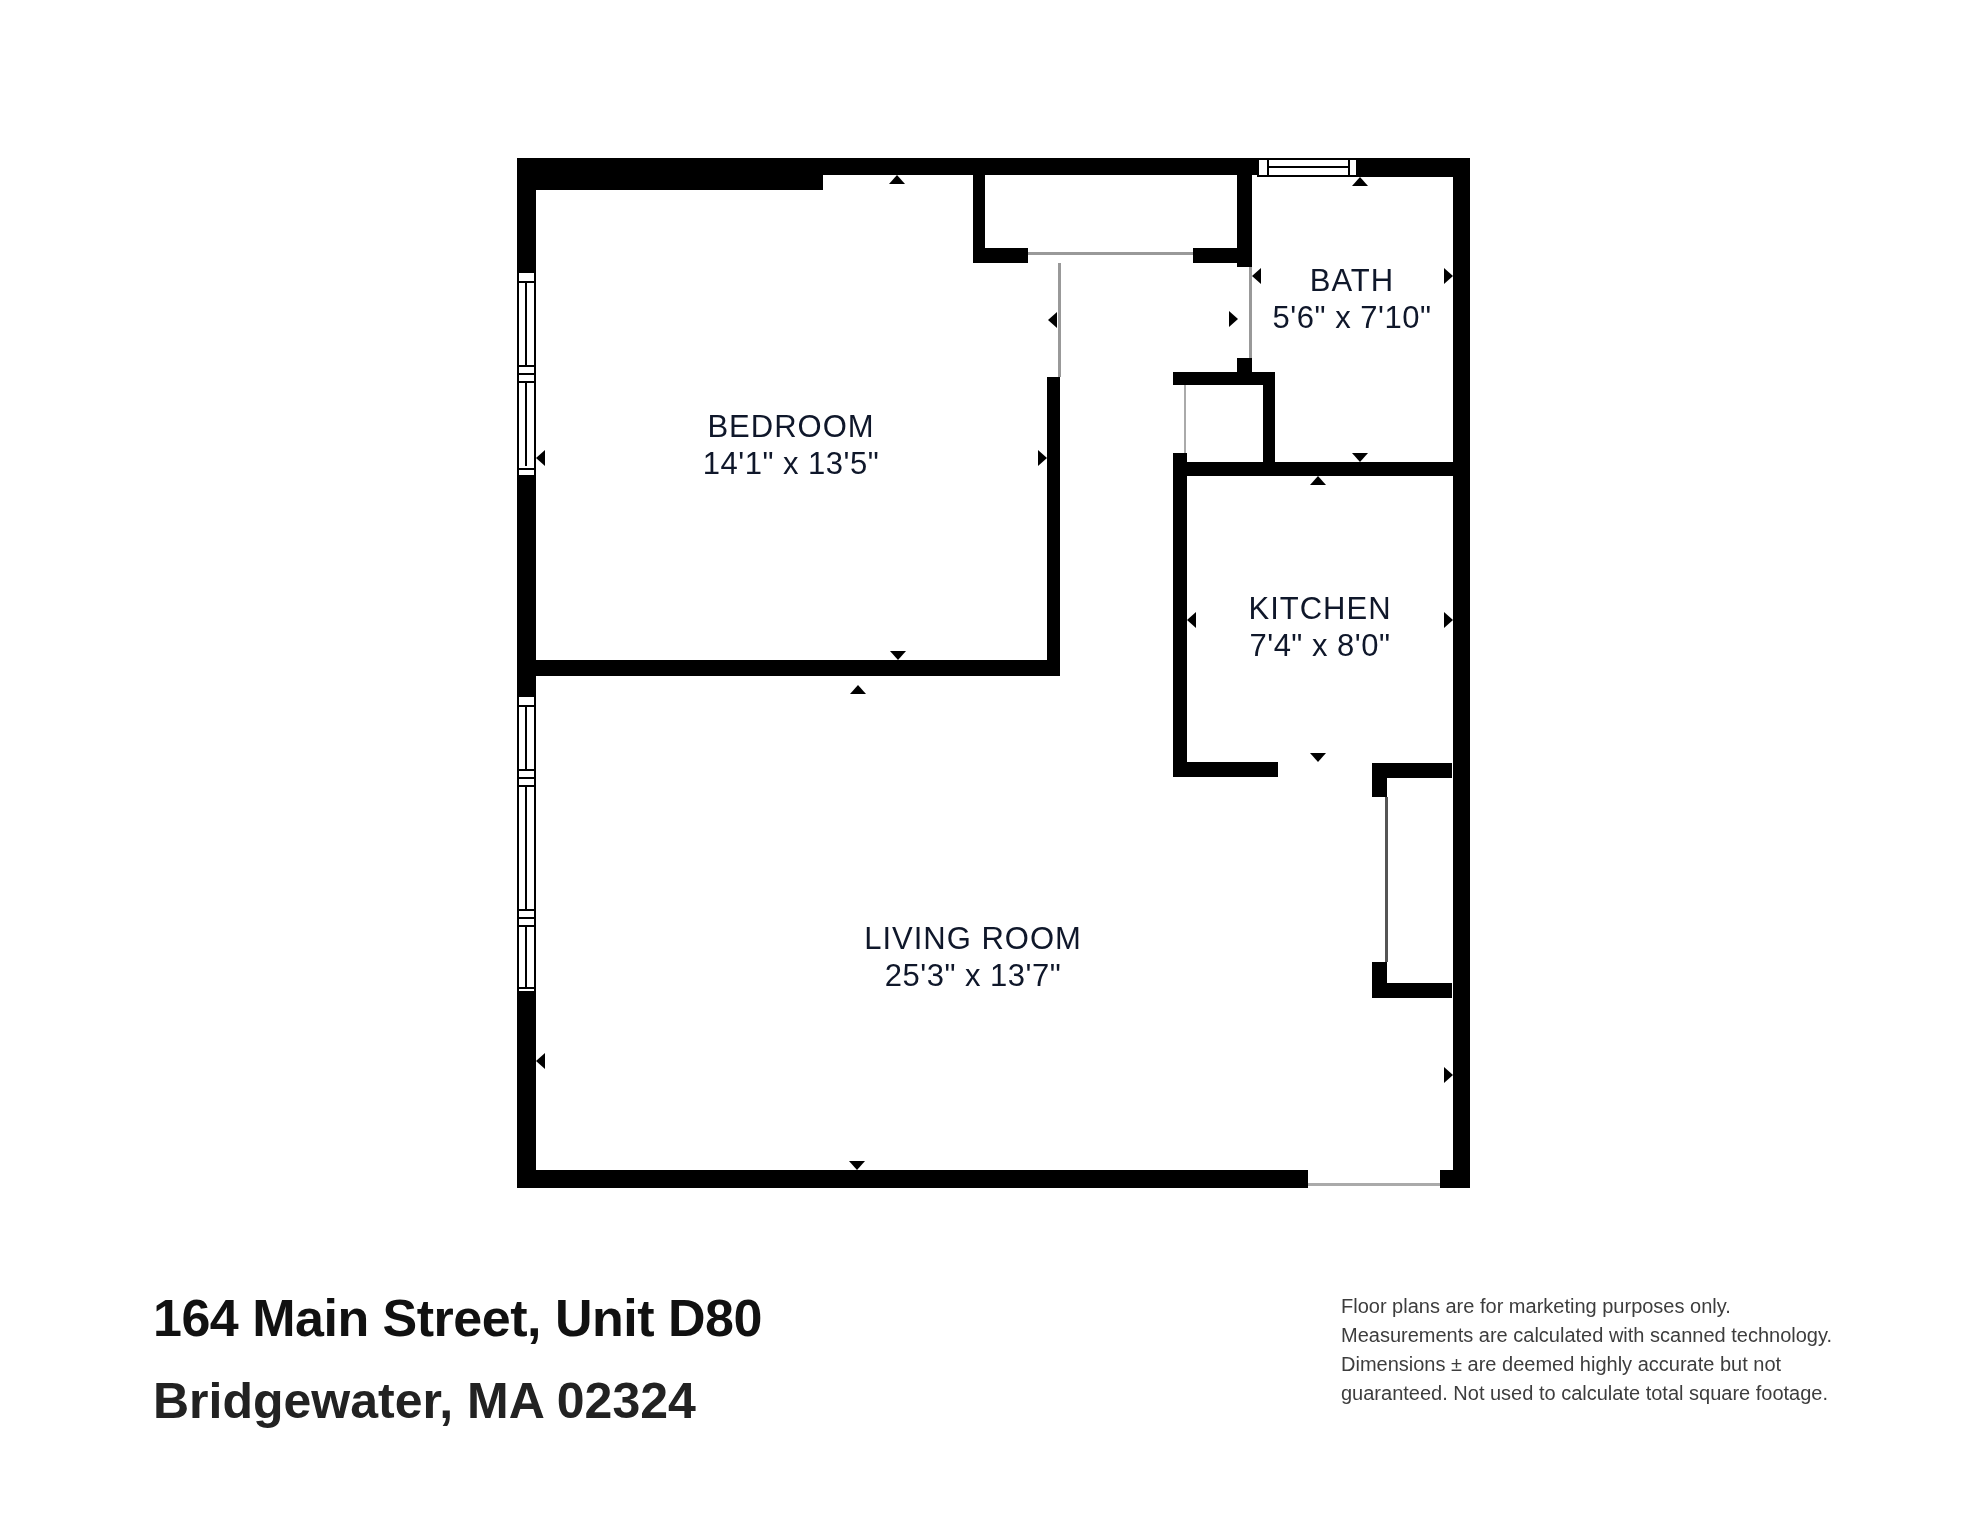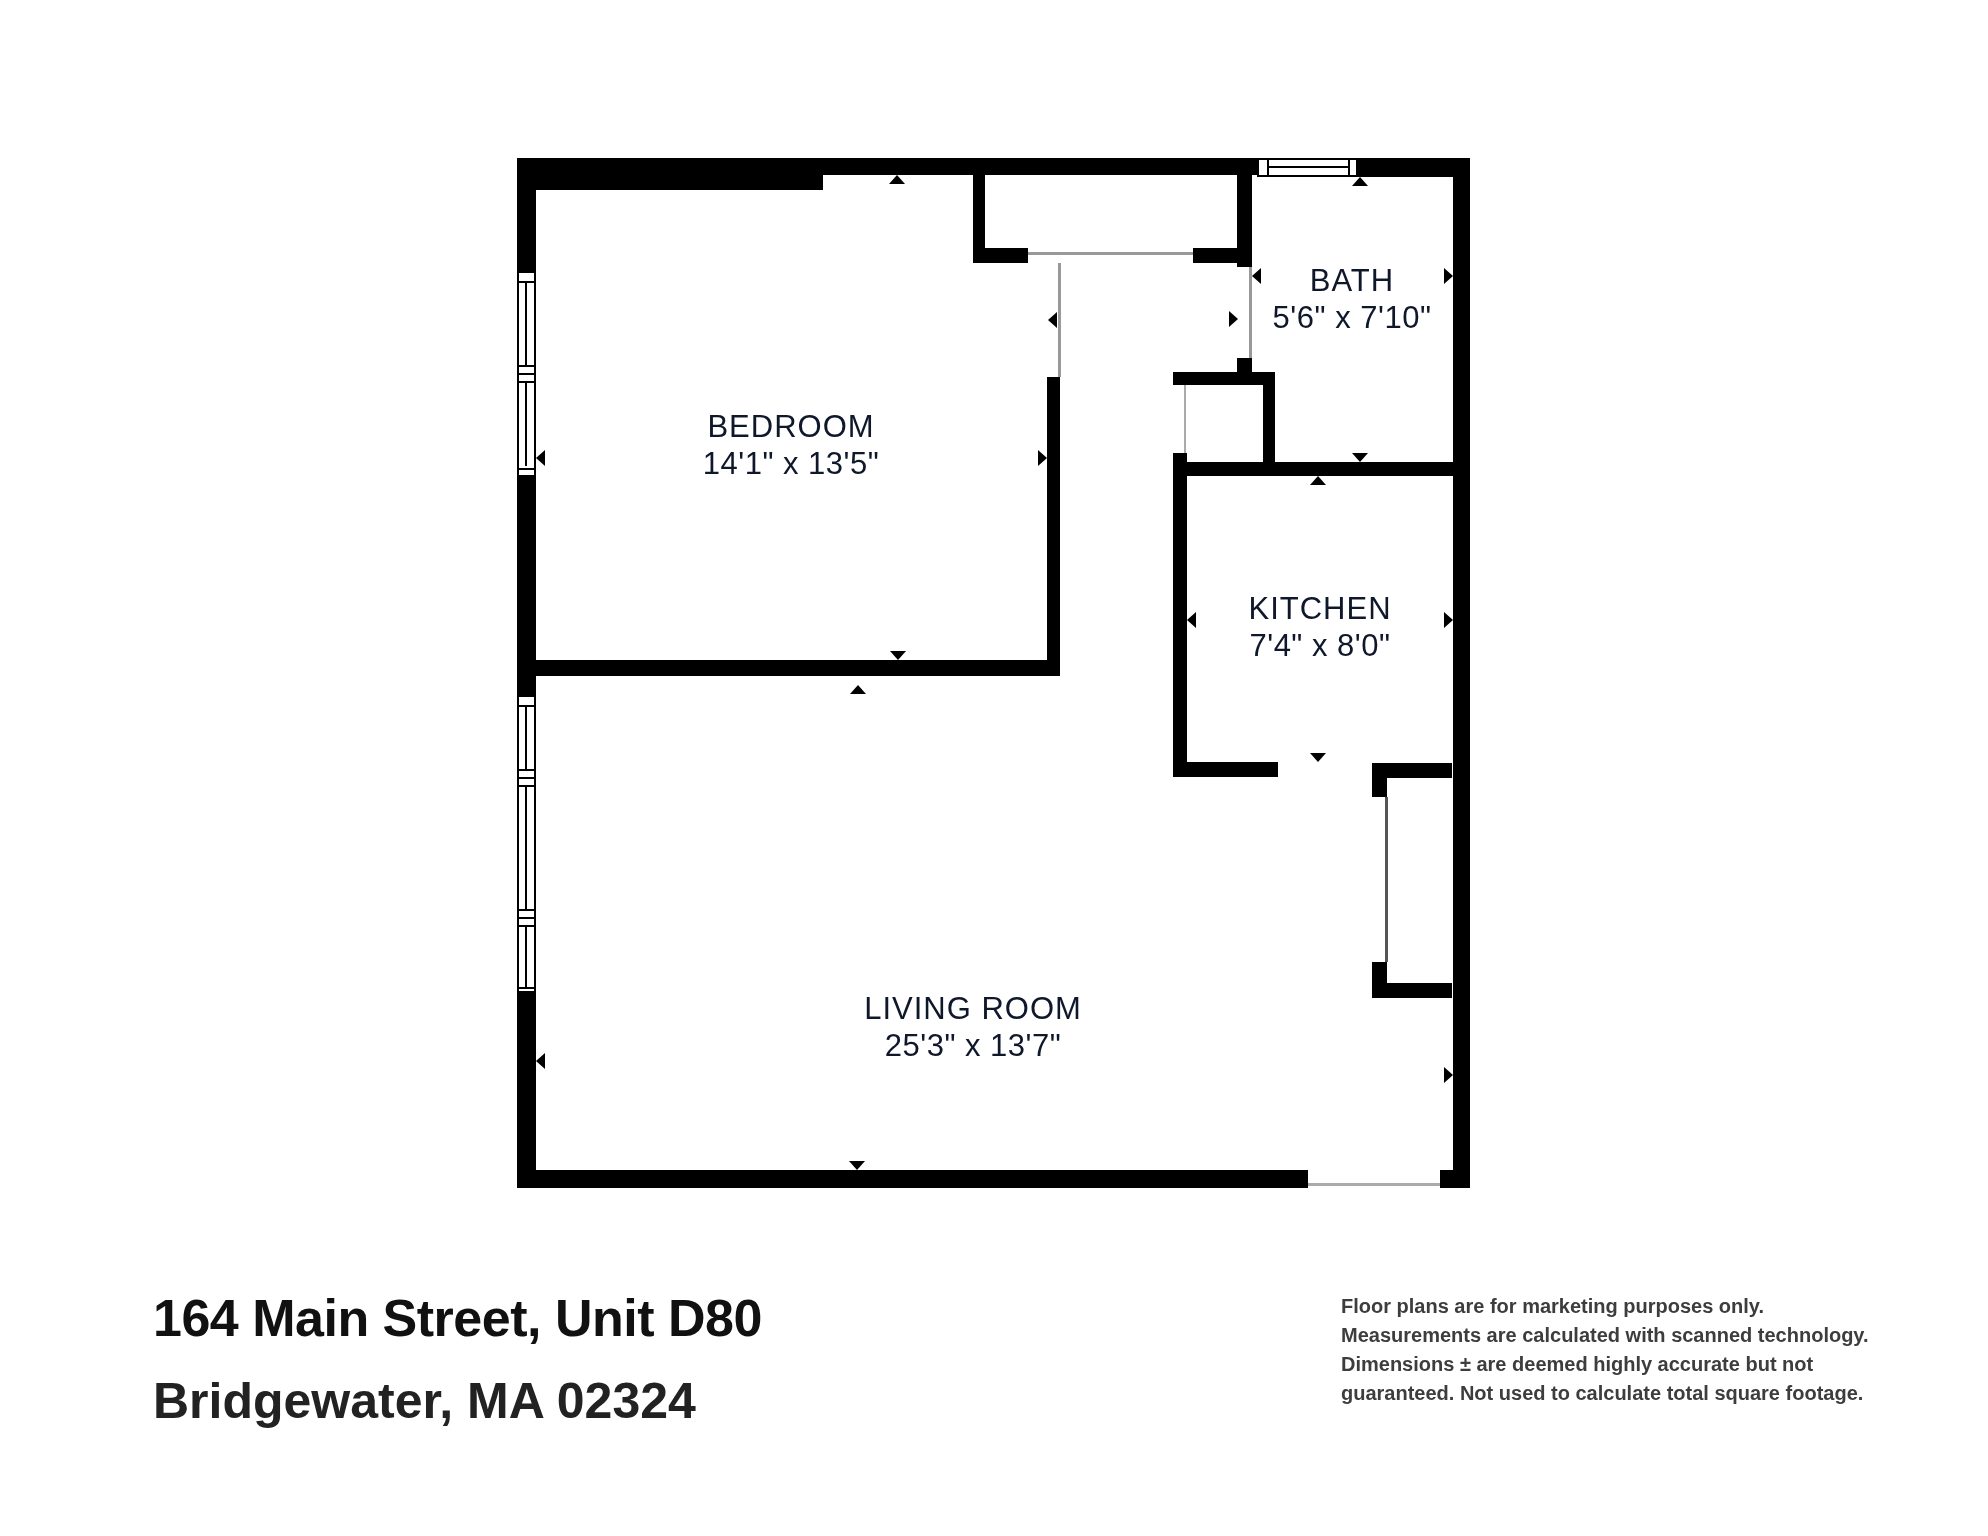--- a/index.html
+++ b/index.html
@@ -13,21 +13,21 @@
   .tri{position:absolute;width:0;height:0;}
   .room-label{position:absolute;width:420px;margin-left:-210px;text-align:center;
               color:#0f172a;}
   .room-name{font-size:31px;line-height:37px;letter-spacing:1px;}
   .room-dims{font-size:31px;line-height:37px;letter-spacing:0.5px;}
   .address{position:absolute;left:153px;top:1288px;color:#111;}
   .address-line1{font-size:52px;font-weight:700;letter-spacing:-0.5px;line-height:60px;}
   .address-line2{font-size:50px;font-weight:700;letter-spacing:0px;line-height:58px;
                  margin-top:24px;color:#222;}
   .disclaimer{position:absolute;left:1341px;top:1292px;color:#3d3d3d;
-              font-size:20px;line-height:29px;font-weight:700;}
+              font-size:20px;line-height:29px;font-weight:400;}
 </style>
 </head>
 <body>
 
 <div class="page">
 
   <div class="plan">
 
     <div id="geometry">
         <div class="wall" style="left: 517px; top: 158px; width: 306px; height: 32px; background: rgb(0, 0, 0);"></div>
@@ -117,21 +117,21 @@
     <div class="room-label" style="left:1352px;top:262px">
       <div class="room-name">BATH</div>
       <div class="room-dims">5'6" x 7'10"</div>
     </div>
 
     <div class="room-label" style="left:1320px;top:590px">
       <div class="room-name">KITCHEN</div>
       <div class="room-dims">7'4" x 8'0"</div>
     </div>
 
-    <div class="room-label" style="left:973px;top:990px">
+    <div class="room-label" style="left:973px;top:920px">
       <div class="room-name">LIVING ROOM</div>
       <div class="room-dims">25'3" x 13'7"</div>
     </div>
   </div>
 
   <div class="address">
     <div class="address-line1">164 Main Street, Unit D80</div>
     <div class="address-line2">Bridgewater, MA 02324</div>
   </div>
 

